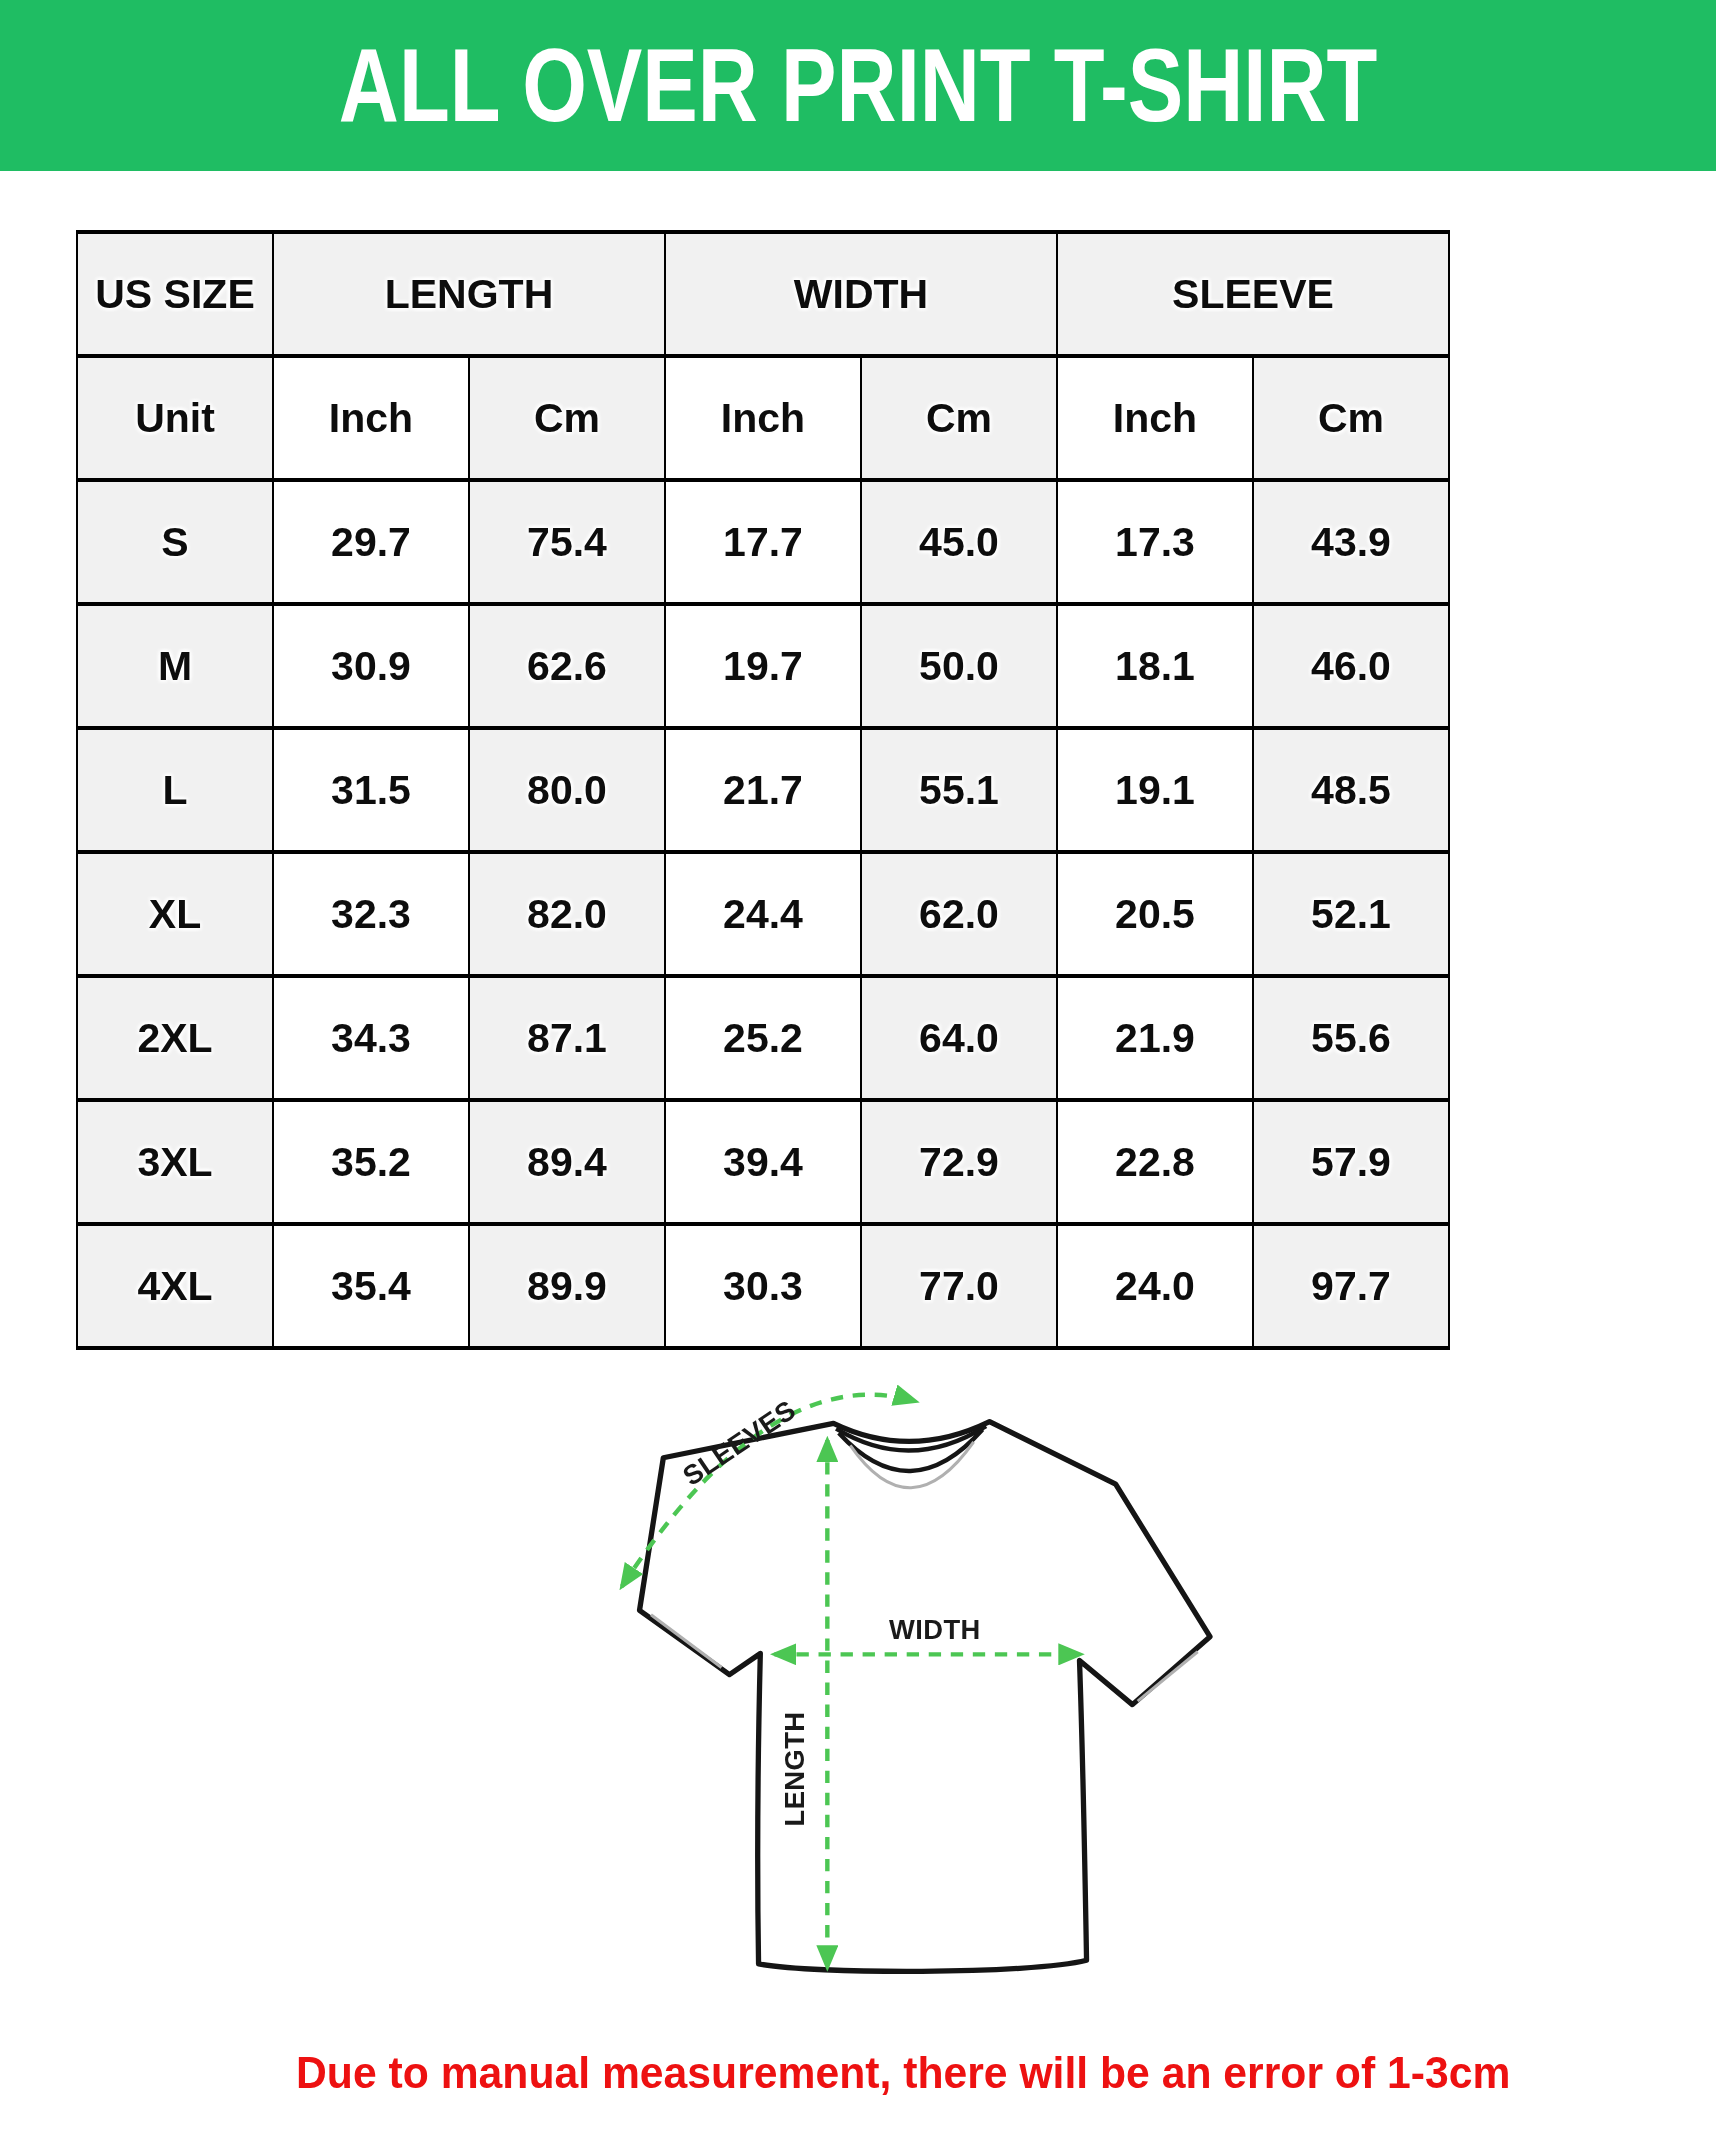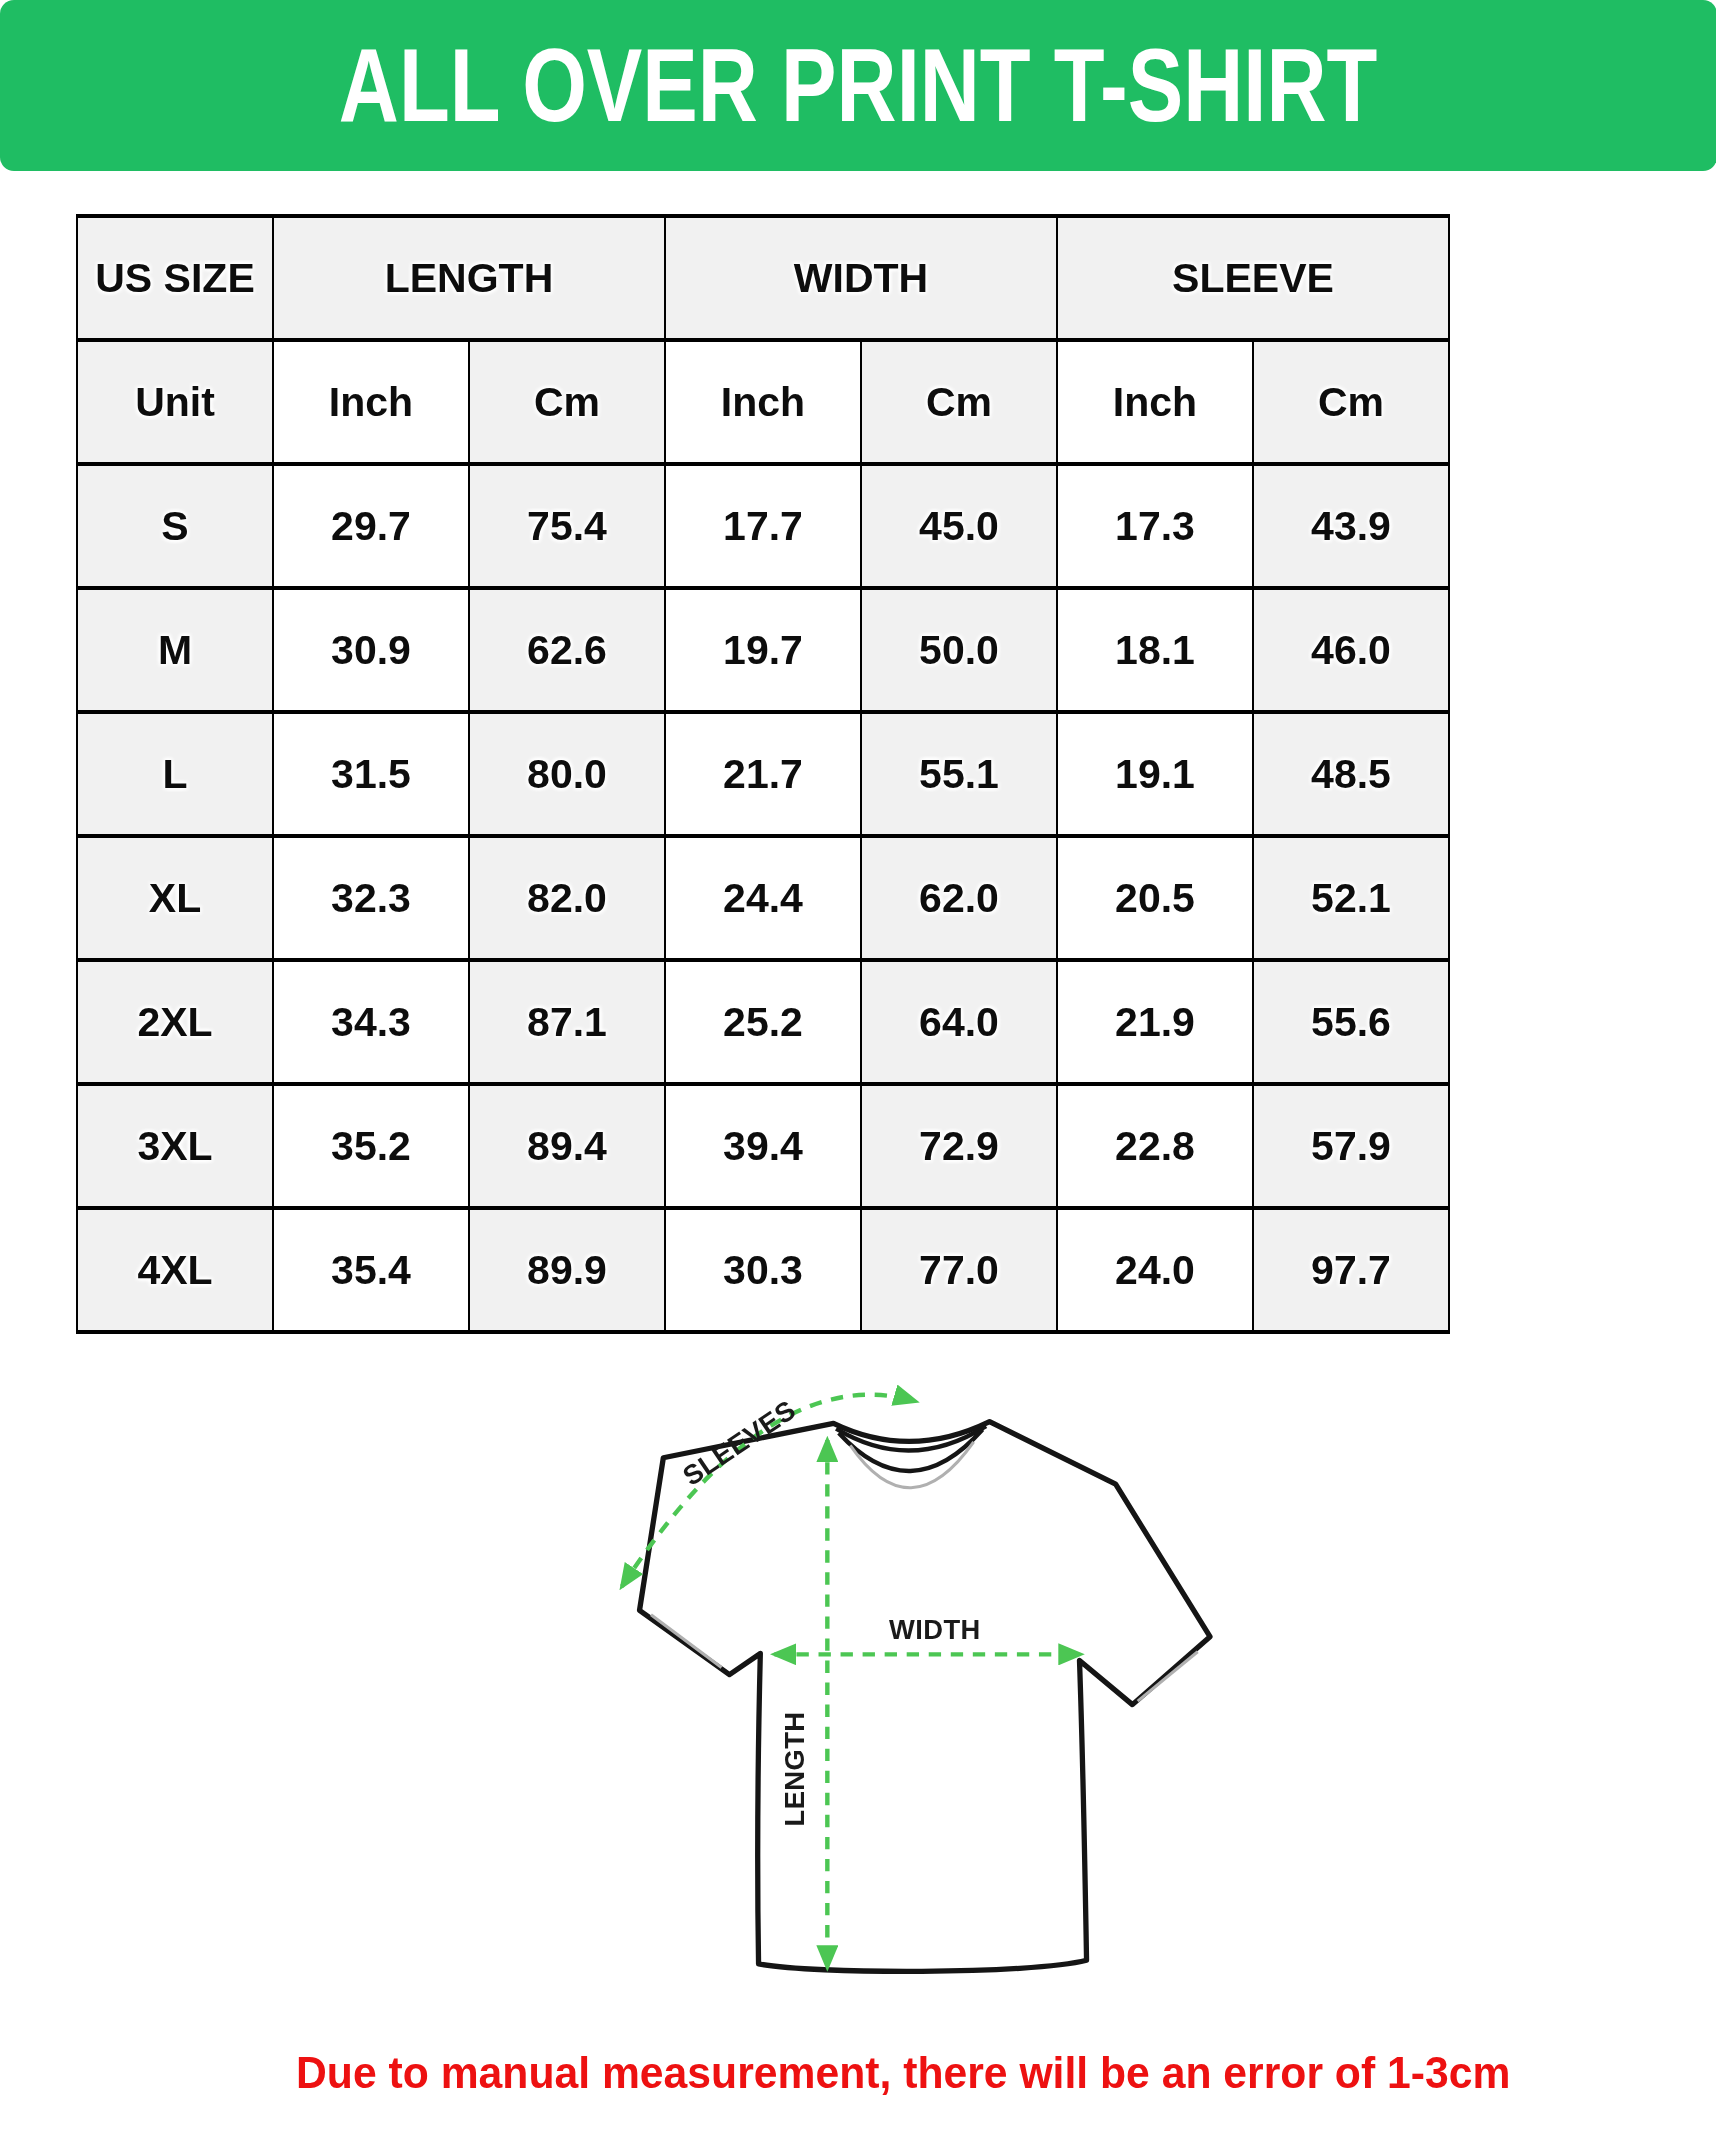--- a/index.html
+++ b/index.html
@@ -1,26 +1,26 @@
 <!DOCTYPE html>
 <html style="font-size:14px"><head>
 <meta charset="utf-8">
 <style>
   html,body{margin:0;padding:0;background:#fff;}
   .page{position:relative;width:1717px;height:2149px;background:#ffffff;
         font-family:"Liberation Sans",sans-serif;overflow:hidden;}
 
   
   .banner{position:absolute;left:0;top:0;width:1717px;height:171px;background:#1fbd63;
-          display:flex;align-items:center;justify-content:center;border-radius:14px;}
+          display:flex;align-items:center;justify-content:center;}
   .banner-title{display:inline-block;font-weight:bold;font-size:104px;color:#ffffff;
                 white-space:nowrap;transform:scaleX(0.80);letter-spacing:0px;}
 
   
-  .chart-wrap{position:absolute;left:44px;top:214px;width:1374px;height:1120px;padding-left:32px;}
+  .chart-wrap{position:absolute;left:44px;top:230px;width:1374px;height:1120px;padding-left:32px;}
   table.size{width:100%;height:100%;border-collapse:collapse;table-layout:fixed;}
   table.size td{border:4.4px solid #000;border-left-width:2.6px;border-right-width:2.6px;
       text-align:center;vertical-align:middle;font-weight:bold;font-size:41px;color:#0d0d0d;
       background:#ffffff;overflow:hidden;
       text-shadow:-1.8px -1.8px 3.5px rgba(255,255,255,.95), 1.8px -1.8px 3.5px rgba(255,255,255,.95),
                   -1.8px 1.8px 3.5px rgba(255,255,255,.95), 1.8px 1.8px 3.5px rgba(255,255,255,.95);}
   table.size tr{height:112px;}
   table.size tr.body-row td:nth-child(odd){background:#f1f1f1;}
   table.size tr.group-row td{background:#f1f1f1;}
 

